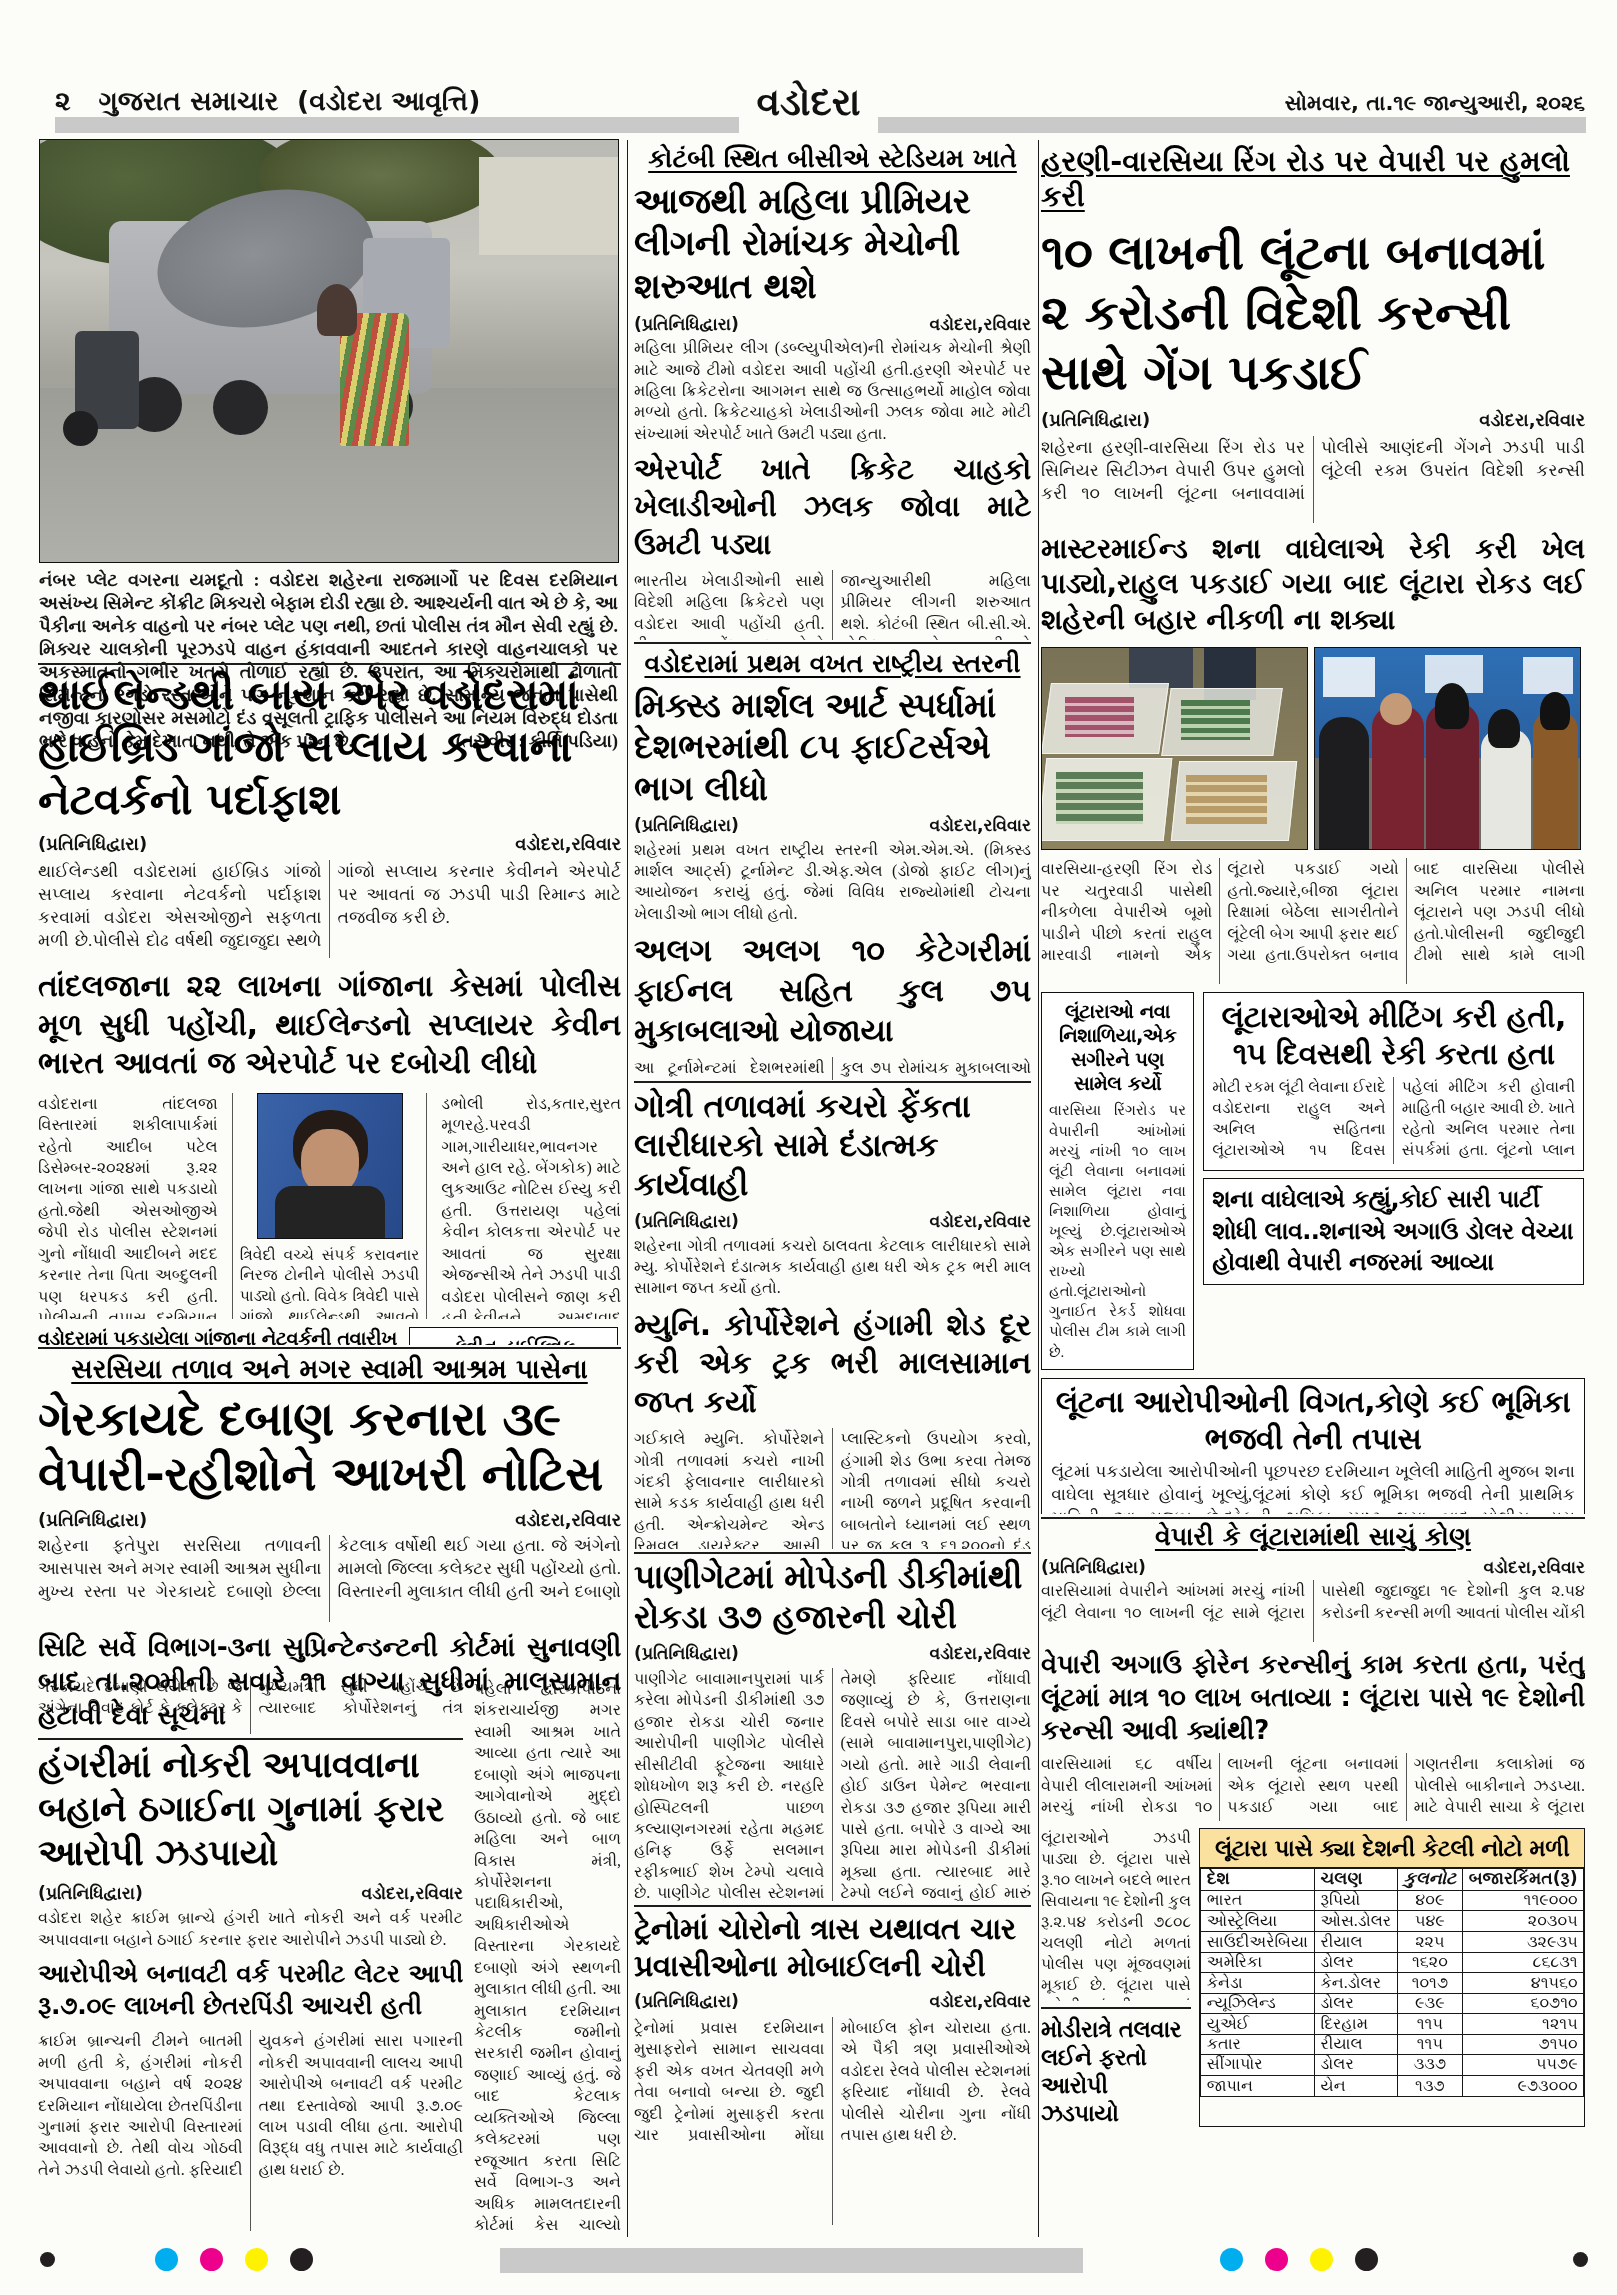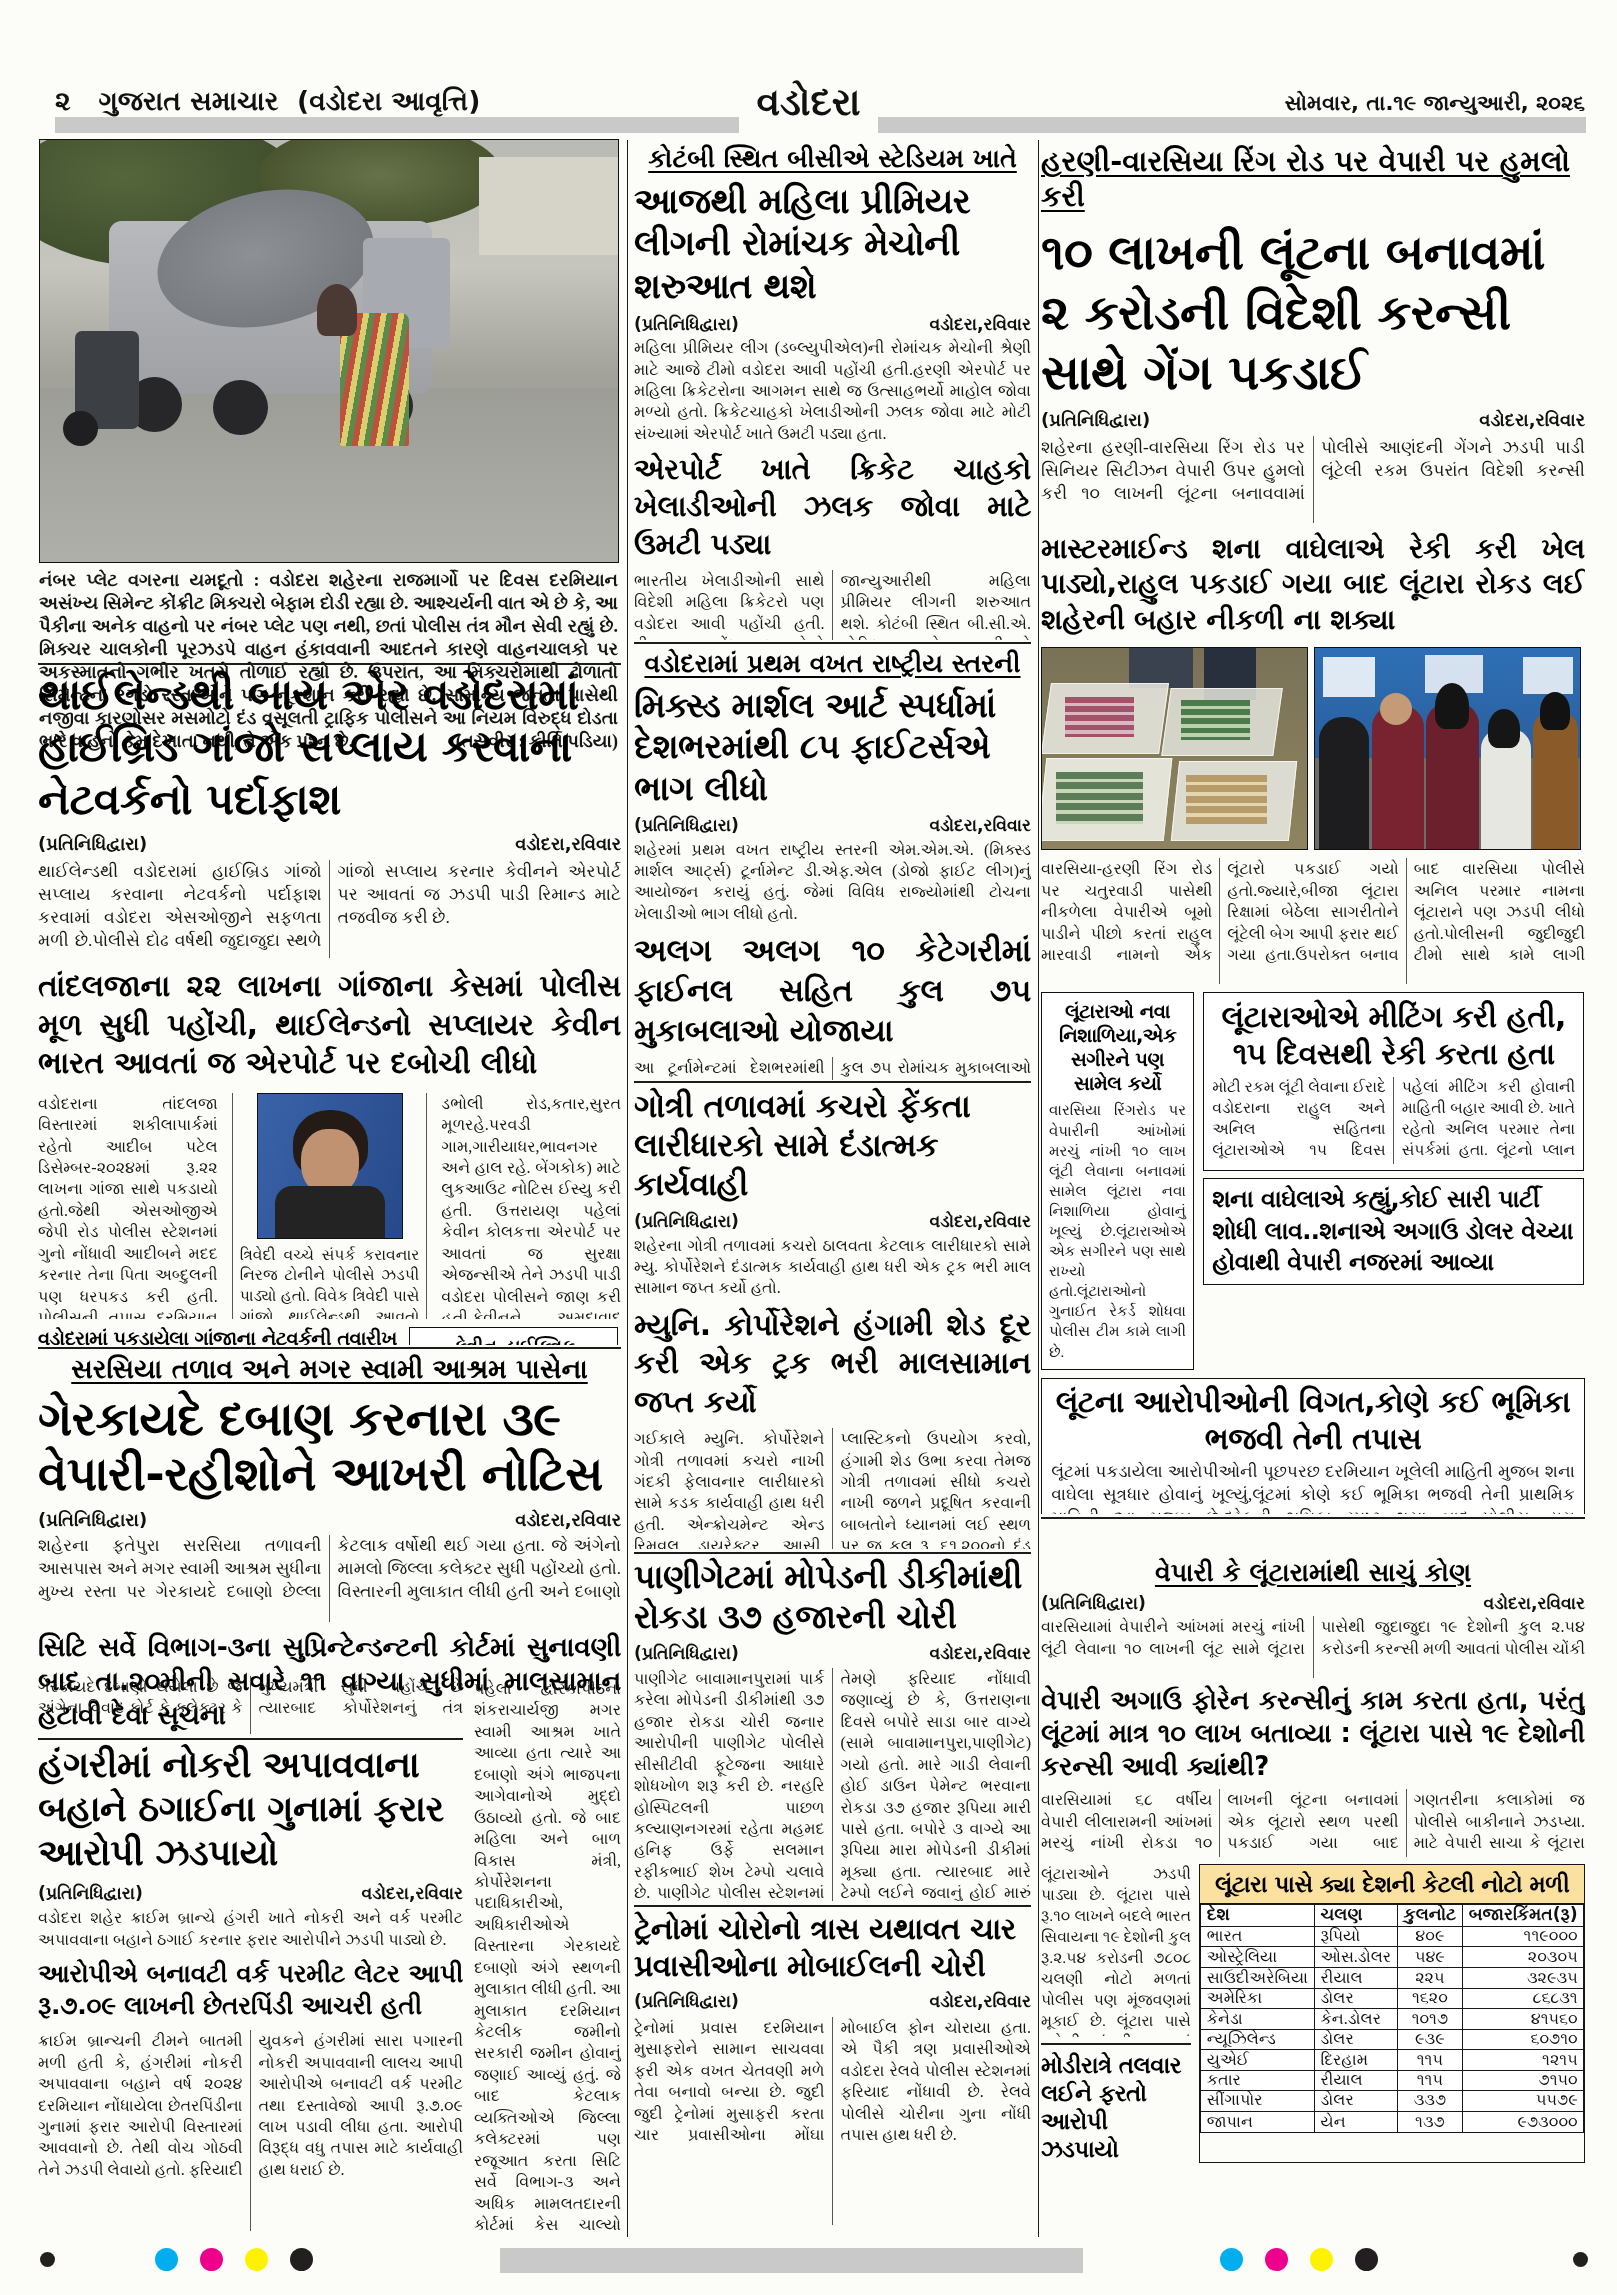--- a/index.html
+++ b/index.html
@@ -244,21 +244,21 @@
     </div>
     <div class="box" style="margin-top:8px;padding:5.8px 9.2px;height:271px;overflow:hidden;">
       <div class="hl centered" style="font-size:30px;">લૂંટના આરોપીઓની વિગત,કોણે કઈ ભૂમિકા ભજવી તેની તપાસ</div>
       <div class="bd" style="font-size:17px;margin-top:3.5px;">લૂંટમાં પકડાયેલા આરોપીઓની પૂછપરછ દરમિયાન ખૂલેલી માહિતી મુજબ શના વાઘેલા સૂત્રધાર હોવાનું ખૂલ્યું,લૂંટમાં કોણે કઈ ભૂમિકા ભજવી તેની પ્રાથમિક માહિતી આ મુજબ છે.દરેકની ભૂમિકા સ્પષ્ટ થયા બાદ પોલીસ દ્વારા રિકન્સ્ટ્રક્શન કરાવવામાં આવનાર છે.</div>
 
     </div>
   </section>
   <div class="rule" style="left:1041px;top:1517px;width:544px;height:1.7px;"></div>
 
   <section class="abs clip" style="left:1041px;top:1521px;width:544px;height:716px;">
-    <div class="kick centered" style="font-size:25.4px;margin-top:36px;">વેપારી કે લૂંટારામાંથી સાચું કોણ</div>
+    <div class="kick centered" style="font-size:25.4px;">વેપારી કે લૂંટારામાંથી સાચું કોણ</div>
     <div class="bl" style="font-size:17.3px;margin-top:4.6px;">
       <span>(પ્રતિનિધિદ્વારા)</span>
       <span>વડોદરા,રવિવાર</span>
     </div>
     <div class="bd c2" style="font-size:16px;margin-top:3.5px;height:62px;">વારસિયામાં વેપારીને આંખમાં મરચું નાંખી લૂંટી લેવાના ૧૦ લાખની લૂંટ સામે લૂંટારા પાસેથી જુદાજુદા ૧૯ દેશોની કુલ ૨.૫૪ કરોડની કરન્સી મળી આવતાં પોલીસ ચોંકી છે અને ફોરેન કરન્સીના મુદ્દે તપાસ શરૂ કરી છે.</div>
     <div class="subhead" style="font-size:26px;margin-top:5.8px;">વેપારી અગાઉ ફોરેન કરન્સીનું કામ કરતા હતા, પરંતુ લૂંટમાં માત્ર ૧૦ લાખ બતાવ્યા : લૂંટારા પાસે ૧૯ દેશોની કરન્સી આવી ક્યાંથી?</div>
     <div class="bd c3" style="font-size:16px;margin-top:5.8px;height:68px;">વારસિયામાં ૬૮ વર્ષીય વેપારી લીલારામની આંખમાં મરચું નાંખી રોકડા ૧૦ લાખની લૂંટના બનાવમાં એક લૂંટારો સ્થળ પરથી પકડાઈ ગયા બાદ ગણતરીના કલાકોમાં જ પોલીસે બાકીનાને ઝડપ્યા. માટે વેપારી સાચા કે લૂંટારા સાચા તે તપાસનો વિષય બન્યો છે. પોલીસ કમિશનરે પણ આ મુદ્દે વિગતો મેળવી છે અને તેમના માર્ગદર્શન મુજબ તપાસ અધિકારી દ્વારા વેપારી પાસે અગાઉના ફોરેન કરન્સીના ધંધાને લગતી વિગતો માગવામાં આવી છે.</div>
     <div style="display:flex;gap:8px;margin-top:7px;">
       <div style="width:151px;">
         <div class="bd" style="font-size:15.6px;height:173px;overflow:hidden;">લૂંટારાઓને ઝડપી પાડ્યા છે. લૂંટારા પાસે રૂ.૧૦ લાખને બદલે ભારત સિવાયના ૧૯ દેશોની કુલ રૂ.૨.૫૪ કરોડની ૭૮૦૮ ચલણી નોટો મળતાં પોલીસ પણ મૂંજવણમાં મૂકાઈ છે. લૂંટારા પાસે મળેલી લૂંટની રકમમાં કરન્સી પણ સામેલ છે.વળી વેપારી પણ અગાઉ ફોરેન કરન્સીના ટ્રેડિંગનું કામ કરતા હોઈ આ કરન્સી તેમની હોવાનું મનાય છે.પરંતુ વેપારીએ ફરિયાદમાં વિદેશી કરન્સીનો ઉલ્લેખ કર્યો નથી.જેથી પોલીસ</div>
@@ -268,21 +268,21 @@
 
         </div>
       </div>
       <div style="width:384px;border:1.7px solid #151515;">
         <div class="hl centered" style="font-size:23px;background:#fbe1a0;padding:4.6px 0;border-bottom:1.2px solid #151515;">લૂંટારા પાસે ક્યા દેશની કેટલી નોટો મળી</div>
         <table class="cur">
           <thead>
             <tr style="font-family:'DejaVu Sans','Liberation Sans',sans-serif;padding-left:40px;">
               <th style="font-size:17.3px;text-align:left;width:32%;">દેશ</th>
               <th style="font-size:17.3px;text-align:left;width:24%;">ચલણ</th>
-              <th style="font-size:17.3px;text-align:center;width:18%;">કુલનોટ</th>
+              <th style="font-size:17.3px;text-align:center;width:18%;font-style:italic;">કુલનોટ</th>
               <th style="font-size:17.3px;text-align:right;width:26%;">બજારકિંમત(રૂ)</th>
             </tr>
           </thead>
           <tbody>
 
               <tr style="font-size:16px;">
                 <td style="text-align:left;">ભારત</td>
                 <td style="text-align:left;">રૂપિયો</td>
                 <td style="text-align:center;">૪૦૯</td>
                 <td style="text-align:right;">૧૧૯૦૦૦</td>

